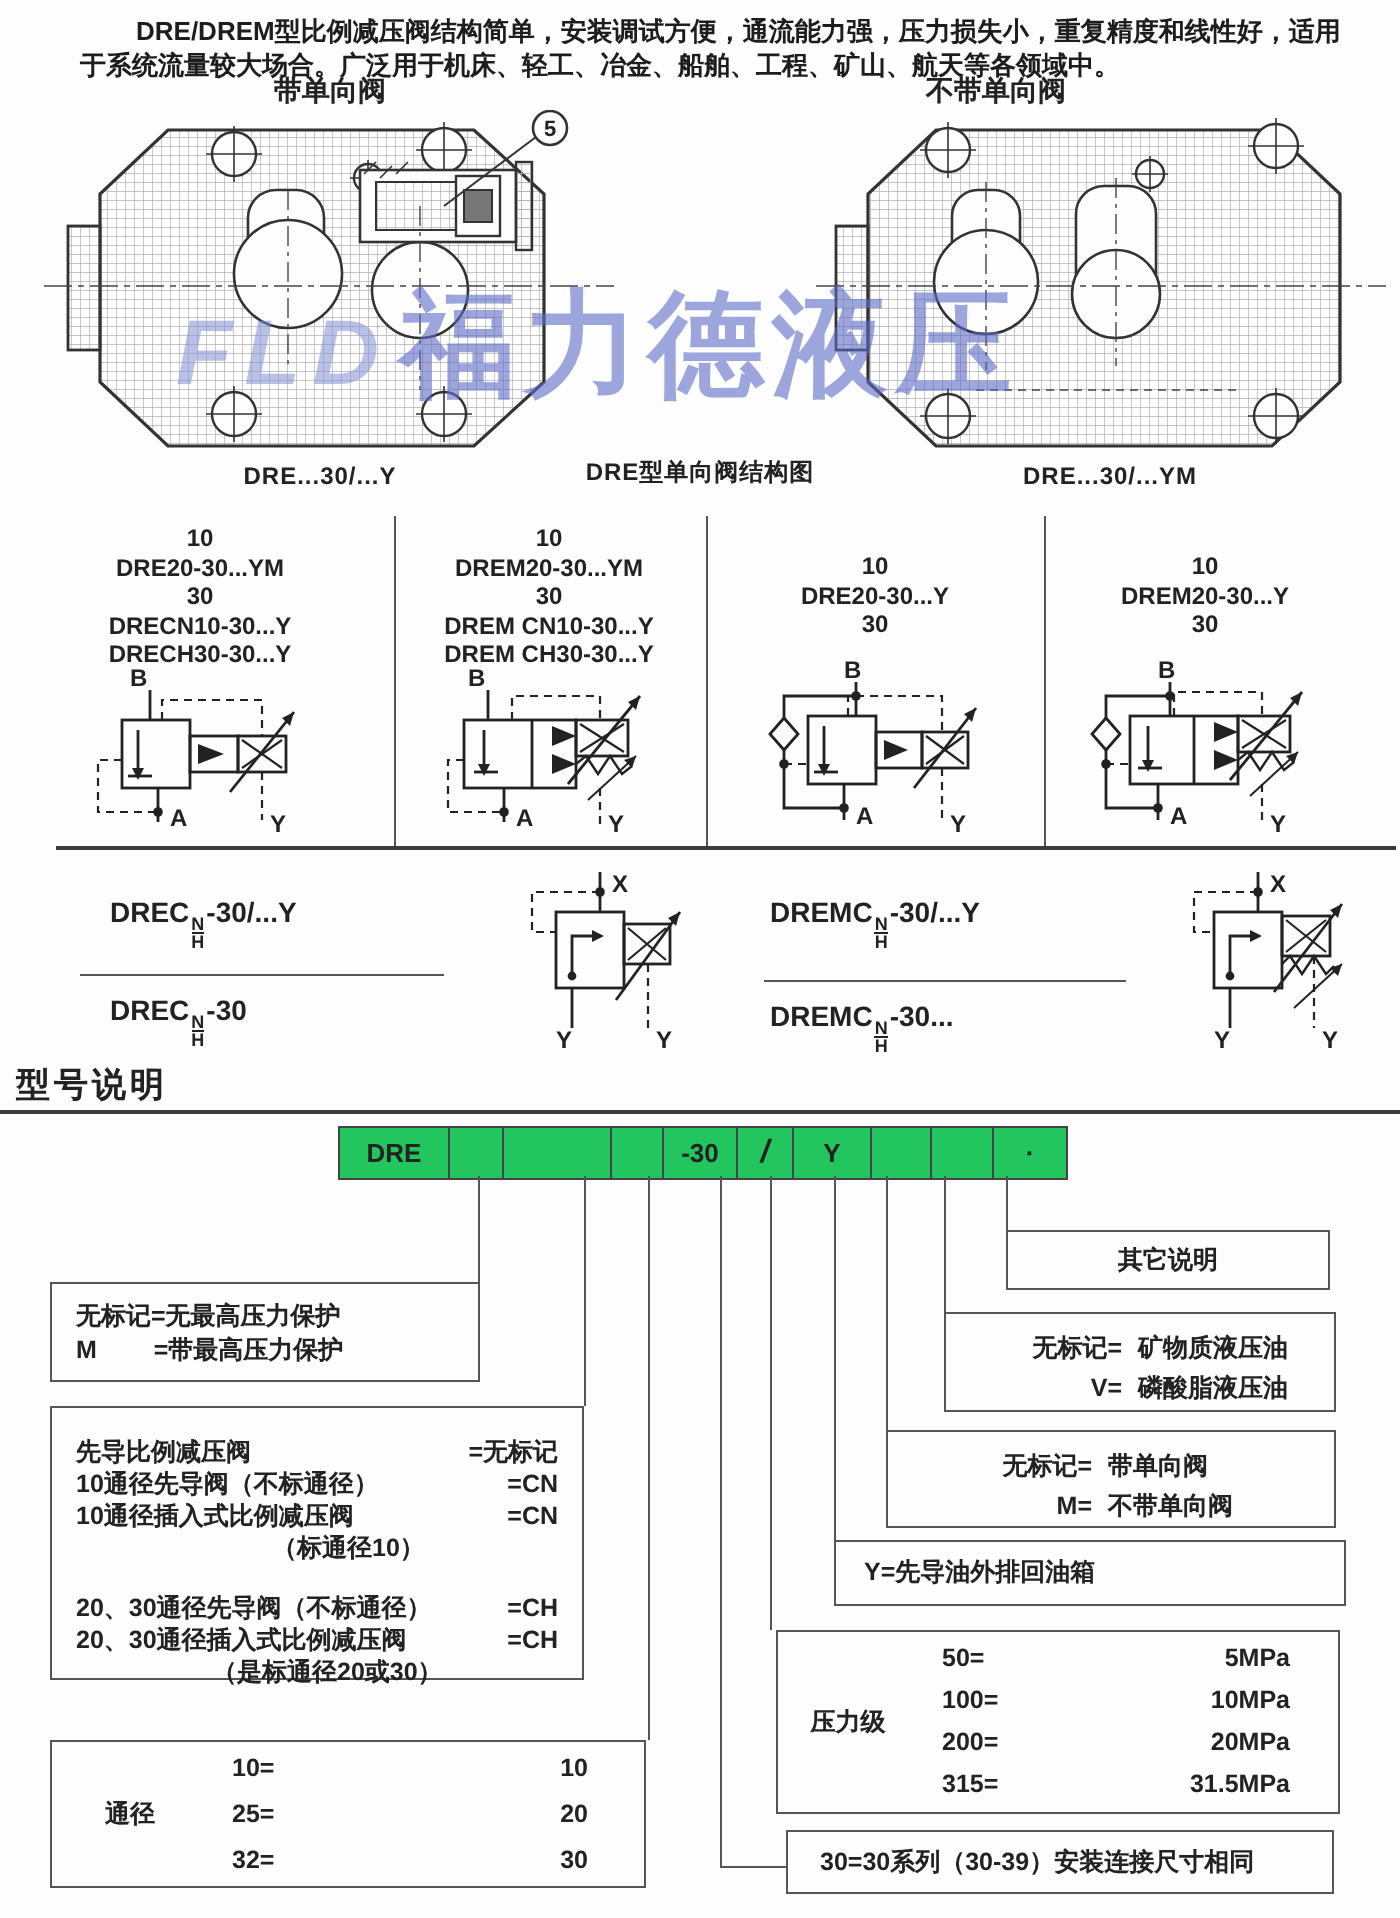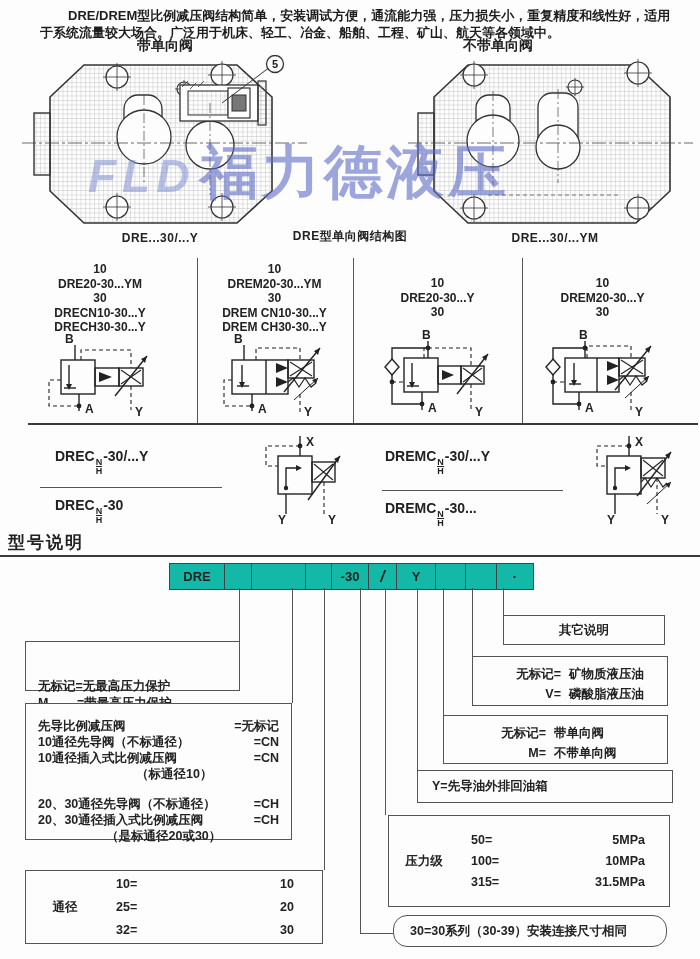--- a/index.html
+++ b/index.html
@@ -14,21 +14,21 @@
   .caption{font-size:12px;font-weight:700;text-align:center;letter-spacing:.5px;}
   .colstack{text-align:center;font-size:12px;font-weight:700;line-height:14.5px;white-space:nowrap;}
   .watermark{font-weight:700;pointer-events:none;white-space:nowrap;z-index:5;}
   .wm-latin{font-size:46px;color:rgba(132,144,214,.55);letter-spacing:6px;font-style:italic;}
   .wm-cn{font-size:58px;color:rgba(92,106,198,.6);letter-spacing:4px;}
   .fr{display:inline-flex;flex-direction:column;vertical-align:-4px;line-height:8px;
       font-size:9px;text-align:center;margin:0 1px;}
   .fr .den{border-top:1px solid #222;}
   .pilot-label{font-size:14px;font-weight:700;white-space:nowrap;}
   .mh{font-size:17px;font-weight:700;letter-spacing:2px;}
-  .coderow{position:absolute;display:flex;border:1.6px solid #444;background:#14b8a6;}
+  .coderow{position:absolute;display:flex;border:1.6px solid #444;background:#22c55e;}
   .coderow .cell{border-right:1.4px solid #444;display:flex;align-items:center;justify-content:center;
       font-size:13px;font-weight:700;}
   .coderow .cell:last-child{border-right:none;}
   .xbox{position:absolute;border:1.6px solid #555;background:#fdfdfd;font-size:12.5px;font-weight:700;
       box-sizing:border-box;}
   .xbox .rw{display:flex;justify-content:space-between;padding:0 12px;line-height:16px;}
   .xbox .rw2{display:flex;padding:0 10px;line-height:20px;}
   .cbox{display:flex;align-items:center;justify-content:center;}
   .tbl{display:flex;align-items:center;}
   .tbl .lbl{width:78px;text-align:center;}
@@ -360,21 +360,21 @@
   <div class="vline" style="left:324px;top:588px;height:282px;"></div>
   <div class="vline" style="left:360px;top:588px;height:346px;"></div>
   <div class="abs thin" style="left:360px;top:933px;width:33px;"></div>
   <div class="vline" style="left:385px;top:588px;height:227px;"></div>
   <div class="vline" style="left:417px;top:588px;height:182px;"></div>
   <div class="vline" style="left:443px;top:588px;height:127px;"></div>
   <div class="vline" style="left:472px;top:588px;height:68px;"></div>
   <div class="vline" style="left:503px;top:588px;height:27px;"></div>
 
   <div class="xbox" style="left:25px;top:641px;width:215px;height:50px;padding-top:8px;">
-    <div style="padding-left:12px;line-height:17px;margin-top:28px;">无标记=无最高压力保护</div>
+    <div style="padding-left:12px;line-height:17px;">无标记=无最高压力保护</div>
     <div style="padding-left:12px;line-height:17px;">M　　 =带最高压力保护</div>
   </div>
 
   <div class="xbox" style="left:25px;top:703px;width:267px;height:137px;padding-top:14px;">
     <div class="rw">
         <span>先导比例减压阀</span>
         <span>=无标记</span>
       </div>
     <div class="rw">
         <span>10通径先导阀（不标通径）</span>
@@ -449,21 +449,25 @@
     <div class="rows">
       <div class="rw3" style="line-height:21px;padding-right:24px;">
           <span>50=</span>
           <span>5MPa</span>
         </div>
       <div class="rw3" style="line-height:21px;padding-right:24px;align-items:flex-end;">
           <span>100=</span>
           <span>10MPa</span>
         </div>
       <div class="rw3" style="line-height:21px;padding-right:24px;">
+          <span>200=</span>
+          <span>20MPa</span>
+        </div>
+      <div class="rw3" style="line-height:21px;padding-right:24px;">
           <span>315=</span>
           <span>31.5MPa</span>
         </div>
     </div>
   </div>
 
-  <div class="xbox" style="left:393px;top:915px;width:274px;height:32px;display:flex;align-items:center;padding-left:16px;border-radius:14px;">30=30系列（30-39）安装连接尺寸相同</div>
+  <div class="xbox" style="left:393px;top:915px;width:274px;height:32px;display:flex;align-items:center;padding-left:16px;">30=30系列（30-39）安装连接尺寸相同</div>
 
 </div>
 
 </body></html>

